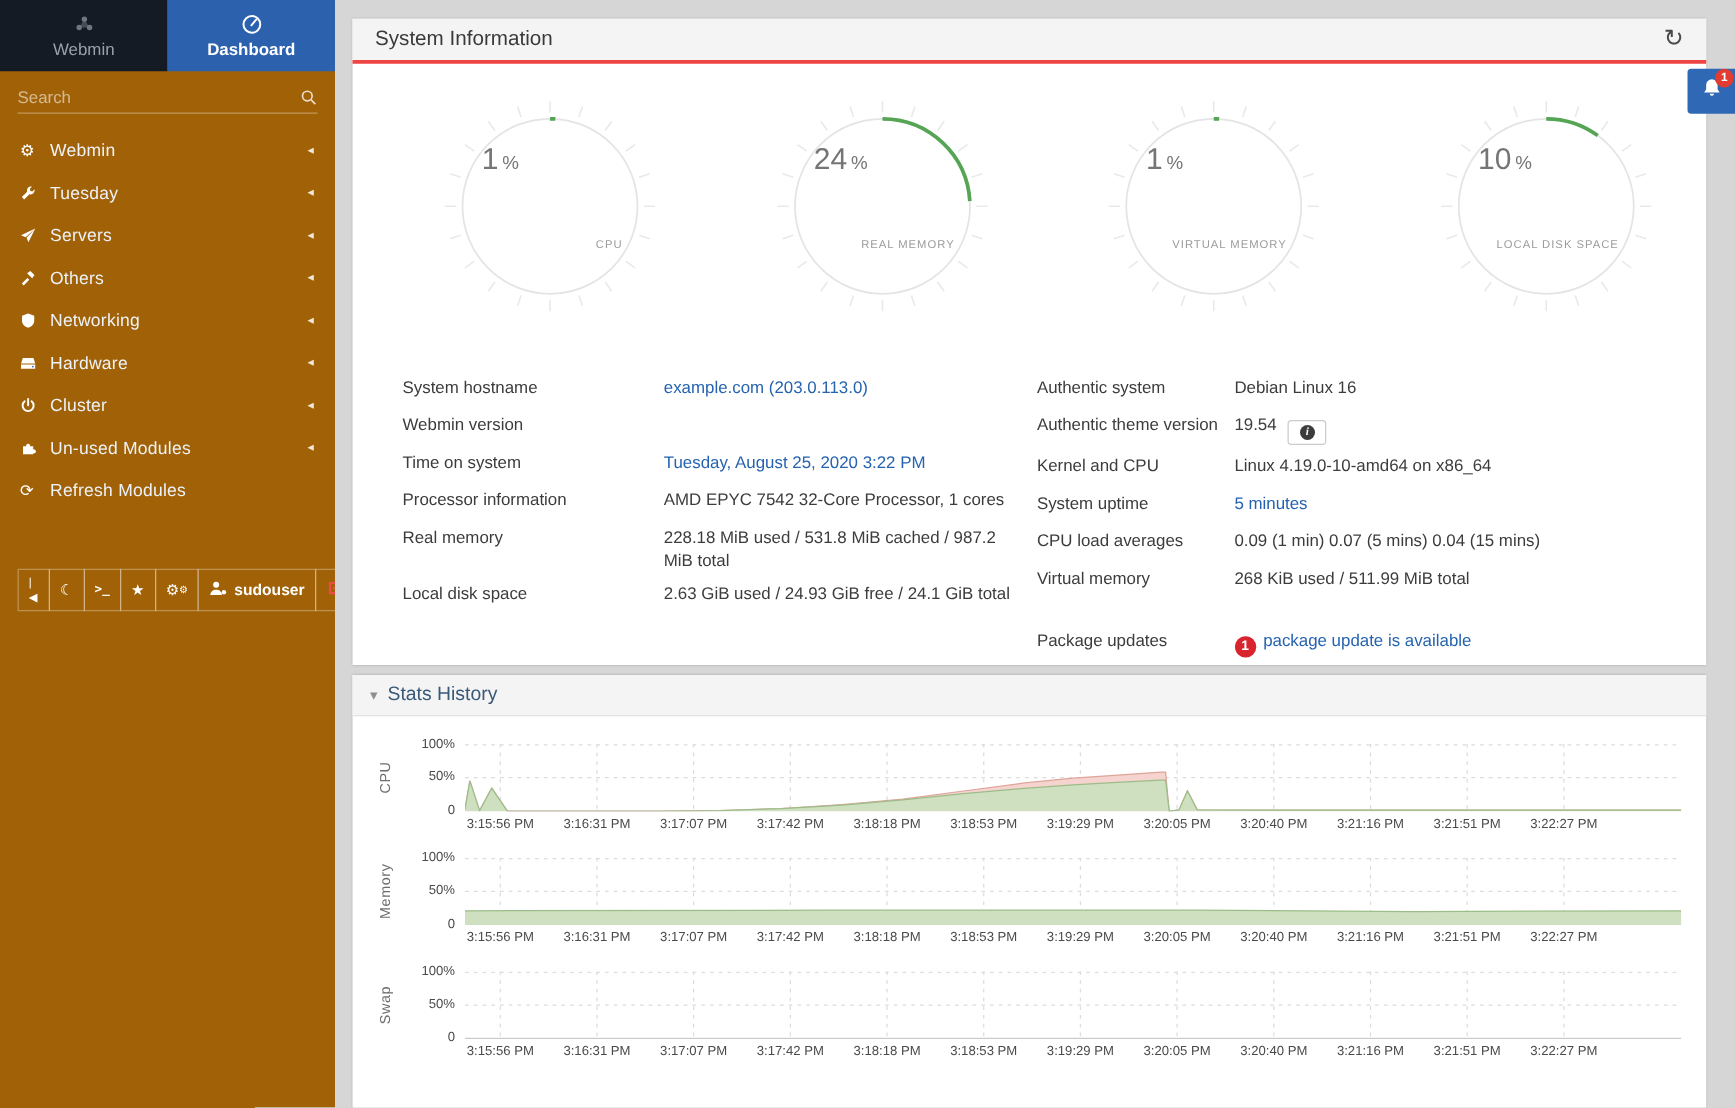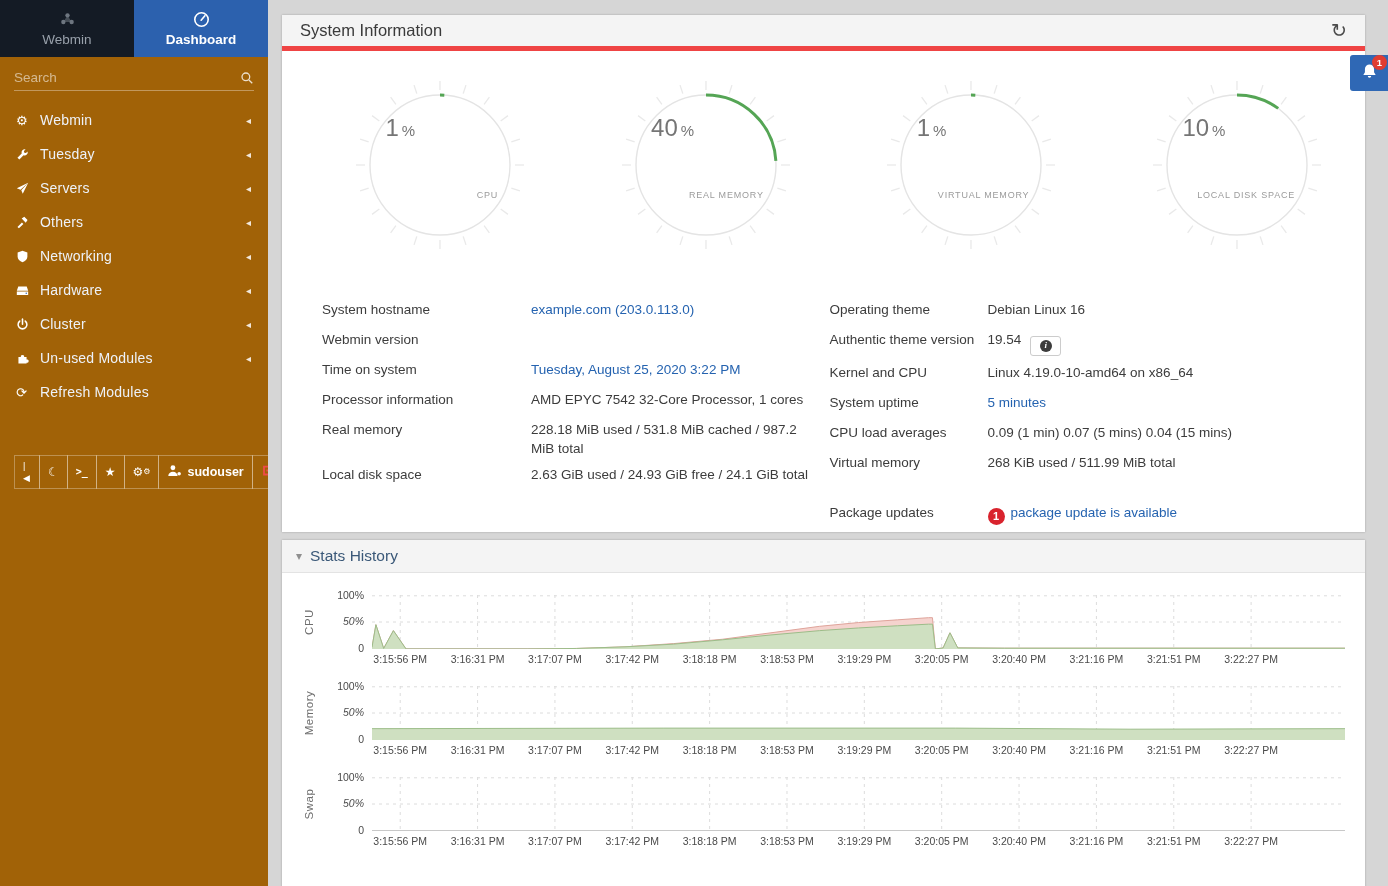--- a/index.html
+++ b/index.html
@@ -28,21 +28,21 @@
   .quickbar { display:flex; margin:46px 14px 0 14px; align-items:stretch; }
   .qitem { border:1px solid rgba(255,255,255,.3); margin-right:-1px; padding:4px 8px; display:flex; align-items:center; gap:5px; font-size:12px; color:#fff; cursor:pointer; min-height:27px; }
   .qglyph { font-size:12px; line-height:12px; }
   .q-terminal { font-family:"DejaVu Sans Mono",monospace; font-weight:bold; font-size:10px; }
   .q-user-label { font-size:12.5px; font-weight:bold; }
   .gear-small { font-size:8px; vertical-align:top; }
 
   
   .main { position:absolute; left:268px; top:0; right:0; bottom:0; background:#d6d6d6; padding:15px 23px 0 14px; }
   .panel { background:#fff; box-shadow:0 0 2px rgba(0,0,0,.25); }
-  .panel-header { height:36px; background:#f4f4f4; border-bottom:5px solid #ef4444; display:flex; align-items:center; padding:0 18px; }
+  .panel-header { height:36px; background:#f4f4f4; border-bottom:3px solid #ef4444; display:flex; align-items:center; padding:0 18px; }
   .panel-title { font-size:16.5px; font-weight:400; color:#3a3a3a; flex:1; }
   .refresh-btn { font-size:19px; color:#4a4a4a; cursor:pointer; line-height:19px; }
 
   
   .gauges { display:flex; justify-content:space-between; padding:26px 40px 4px 70px; }
   .gauge { position:relative; width:176px; height:176px; }
   .gauge svg { width:100%; height:100%; display:block; }
   .gauge-value { position:absolute; left:19%; top:21%; color:#757575; }
   .gnum { font-size:24px; }
   .gunit { font-size:15px; margin-left:3px; }
@@ -68,21 +68,21 @@
 
   .charts { padding:22px 20px 0 16px; }
   .chart-row { display:flex; margin-bottom:21px; }
   .axis-name { width:22px; display:flex; align-items:center; justify-content:center; height:54px; }
   .axis-name span { transform:rotate(-90deg); font-size:11.5px; color:#6e6e6e; letter-spacing:.5px; white-space:nowrap; }
   .plot-col { flex:1; }
   .plot-area { position:relative; margin-left:52px; height:54px; }
   .plot-area svg { width:100%; height:100%; display:block; }
   .ylabels { position:absolute; left:-52px; top:0; width:44px; height:100%; }
   .ytick { position:absolute; right:0; font-size:10.5px; color:#4a4a4a; }
-  .yt0 { top:-6px; } .yt1 { top:calc(50% - 7px);font-style:italic; } .yt2 { bottom:-5px; }
+  .yt0 { top:-6px; } .yt1 { top:calc(50% - 7px); } .yt2 { bottom:-5px; }
   .xlabels { position:relative; margin-left:52px; height:16px; }
   .xtick { position:absolute; top:4px; transform:translateX(-50%); font-size:10.5px; color:#4a4a4a; white-space:nowrap; }
 
   
   .bell { position:absolute; right:0; top:55px; width:38px; height:36px; background:#2f68b5; border-radius:3px 0 0 3px; display:flex; align-items:center; justify-content:center; cursor:pointer; }
   .bell-badge { position:absolute; top:0; right:1px; width:15px; height:15px; border-radius:50%; background:#e03c31; color:#fff; font-size:9.5px; font-weight:bold; display:flex; align-items:center; justify-content:center; }
 </style>
 </head>
 <body>
 
@@ -293,21 +293,21 @@
               <line x1="43.91610607806451" y1="27.323725421878947" x2="38.626038807432245" y2="20.042572472504418" stroke="#e9e9e9" stroke-width="1.3"></line>
               <line x1="64.82372542187893" y1="16.67076127786349" x2="62.0425724725044" y2="8.111252631207108" stroke="#e9e9e9" stroke-width="1.3"></line>
               <line x1="87.99999999999999" y1="13" x2="87.99999999999999" y2="4" stroke="#e9e9e9" stroke-width="1.3"></line>
               <line x1="111.17627457812104" y1="16.670761277863477" x2="113.95742752749557" y2="8.111252631207094" stroke="#e9e9e9" stroke-width="1.3"></line>
               <line x1="132.08389392193547" y1="27.323725421878933" x2="137.37396119256772" y2="20.042572472504403" stroke="#e9e9e9" stroke-width="1.3"></line>
               <line x1="148.67627457812105" y1="43.9161060780645" x2="155.95742752749558" y2="38.62603880743224" stroke="#e9e9e9" stroke-width="1.3"></line>
               <line x1="159.3292387221365" y1="64.82372542187892" x2="167.8887473687929" y2="62.042572472504396" stroke="#e9e9e9" stroke-width="1.3"></line>
               <circle cx="88" cy="88" r="70" fill="#fff" stroke="#e4e4e4" stroke-width="1.4"></circle>
               <circle cx="88" cy="88" r="70" fill="none" stroke="#55a555" stroke-width="3" stroke-dasharray="105.55751316061705 334.26545834195394" transform="rotate(-90 88 88)"></circle>
             </svg>
-          <div class="gauge-value"><span class="gnum">40</span><span class="gunit">%</span></div>
+          <div class="gauge-value"><span class="gnum">24</span><span class="gunit">%</span></div>
           <div class="gauge-label">REAL MEMORY</div>
         </div>
         <div class="gauge">
           <svg viewBox="0 0 176 176">
               <line x1="163" y1="88" x2="172" y2="88" stroke="#e9e9e9" stroke-width="1.3"></line>
               <line x1="159.3292387221365" y1="111.17627457812105" x2="167.8887473687929" y2="113.95742752749558" stroke="#e9e9e9" stroke-width="1.3"></line>
               <line x1="148.67627457812105" y1="132.0838939219355" x2="155.95742752749558" y2="137.37396119256775" stroke="#e9e9e9" stroke-width="1.3"></line>
               <line x1="132.0838939219355" y1="148.67627457812105" x2="137.37396119256775" y2="155.95742752749558" stroke="#e9e9e9" stroke-width="1.3"></line>
               <line x1="111.17627457812105" y1="159.3292387221365" x2="113.95742752749558" y2="167.8887473687929" stroke="#e9e9e9" stroke-width="1.3"></line>
               <line x1="88" y1="163" x2="88" y2="172" stroke="#e9e9e9" stroke-width="1.3"></line>
@@ -383,21 +383,21 @@
             <div class="ivalue" style="max-width:312px">228.18 MiB used / 531.8 MiB cached / 987.2 MiB total</div>
           </div>
           <div class="irow">
             <div class="ilabel">Local disk space</div>
             <div class="ivalue">2.63 GiB used / 24.93 GiB free / 24.1 GiB total</div>
           </div>
         </div>
 
         <div class="col-right">
           <div class="irow">
-            <div class="ilabel">Operating theme</div>
+            <div class="ilabel">Authentic system</div>
             <div class="ivalue">Debian Linux 16</div>
           </div>
           <div class="irow">
             <div class="ilabel">Authentic theme version</div>
             <div class="ivalue">
               <span>19.54</span><span class="info-btn">
                   <span class="info-i">i</span>
                 </span>
             </div>
           </div>

